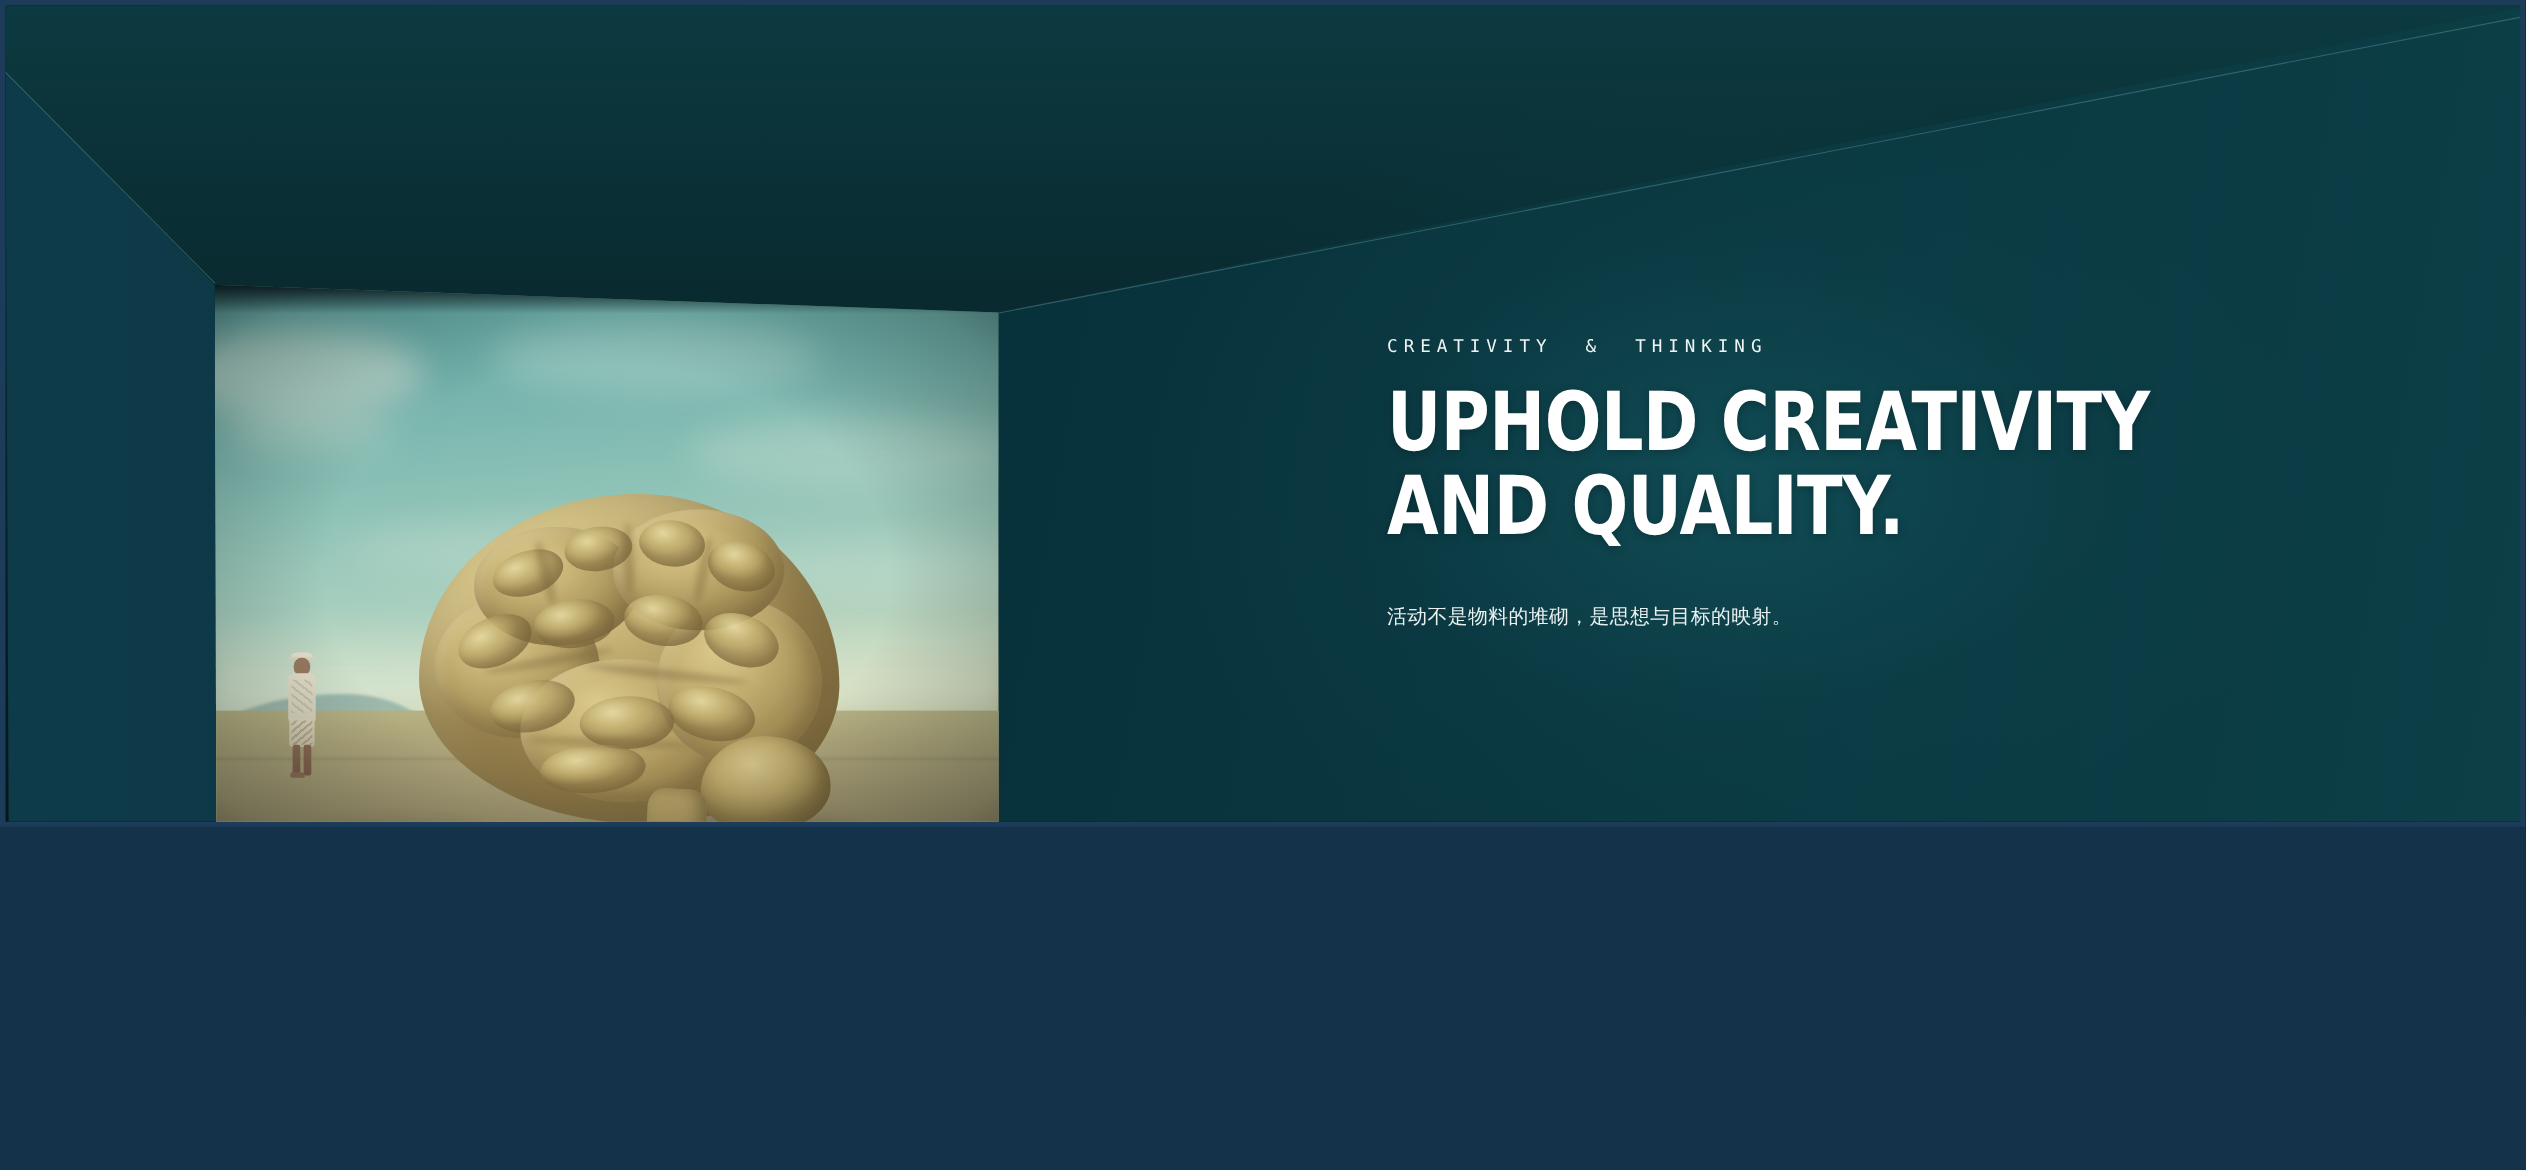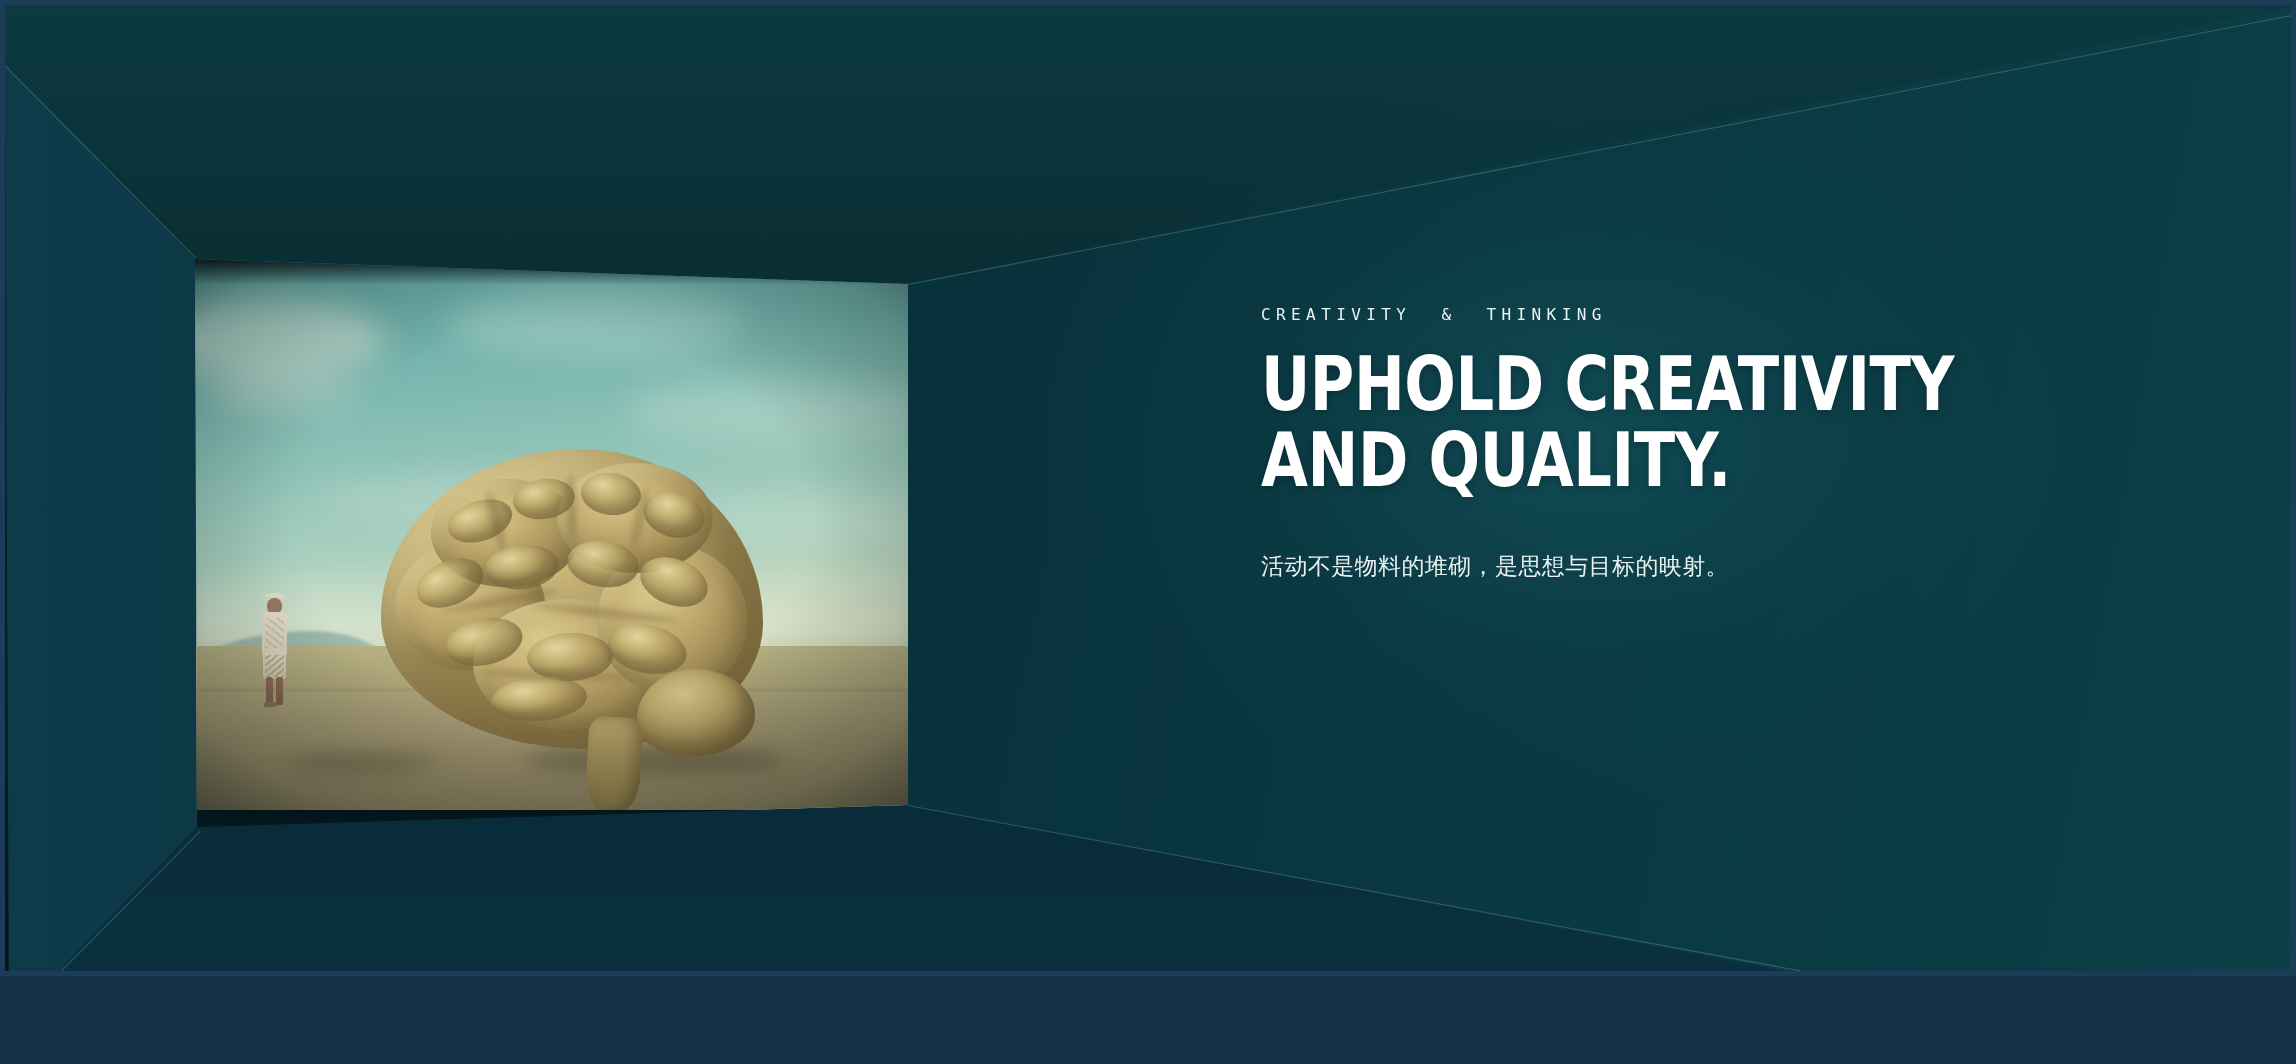--- a/index.html
+++ b/index.html
@@ -9,21 +9,21 @@
     background: #14324a;
   }
   body {
     font-family: "Liberation Sans", "DejaVu Sans", sans-serif;
   }
 
   
   .stage {
     position: relative;
     width: 2296px;
-    height: 976px;
+    height: 752px;
     overflow: hidden;
     background: #0a2935;
     box-sizing: border-box;
     border: 5px solid #1c3c5a;
   }
 
   
   .room {
     position: absolute;
     inset: 0;
@@ -274,23 +274,23 @@
     line-height: 1.03;
     letter-spacing: -0.5px;
     transform: scaleX(0.82);
     transform-origin: left center;
     white-space: pre-line;
     text-shadow: 0 2px 10px rgba(0,0,0,0.25);
   }
   .desc {
     margin: 48px 0 0 0;
     color: #e9f1f1;
-    font-size: 23px;
+    font-size: 18px;
     line-height: 1.78;
-    font-family: Liberation Sans, sans-serif;
+    font-family: Liberation Mono, monospace;
     letter-spacing: 0.4px;
   }
   .desc .strong { font-weight: 700; color: #ffffff; }
   .desc-line { display: block; }
 
   
   .cta {
     position: absolute;
     left: 1998px;
     top: 852px;

